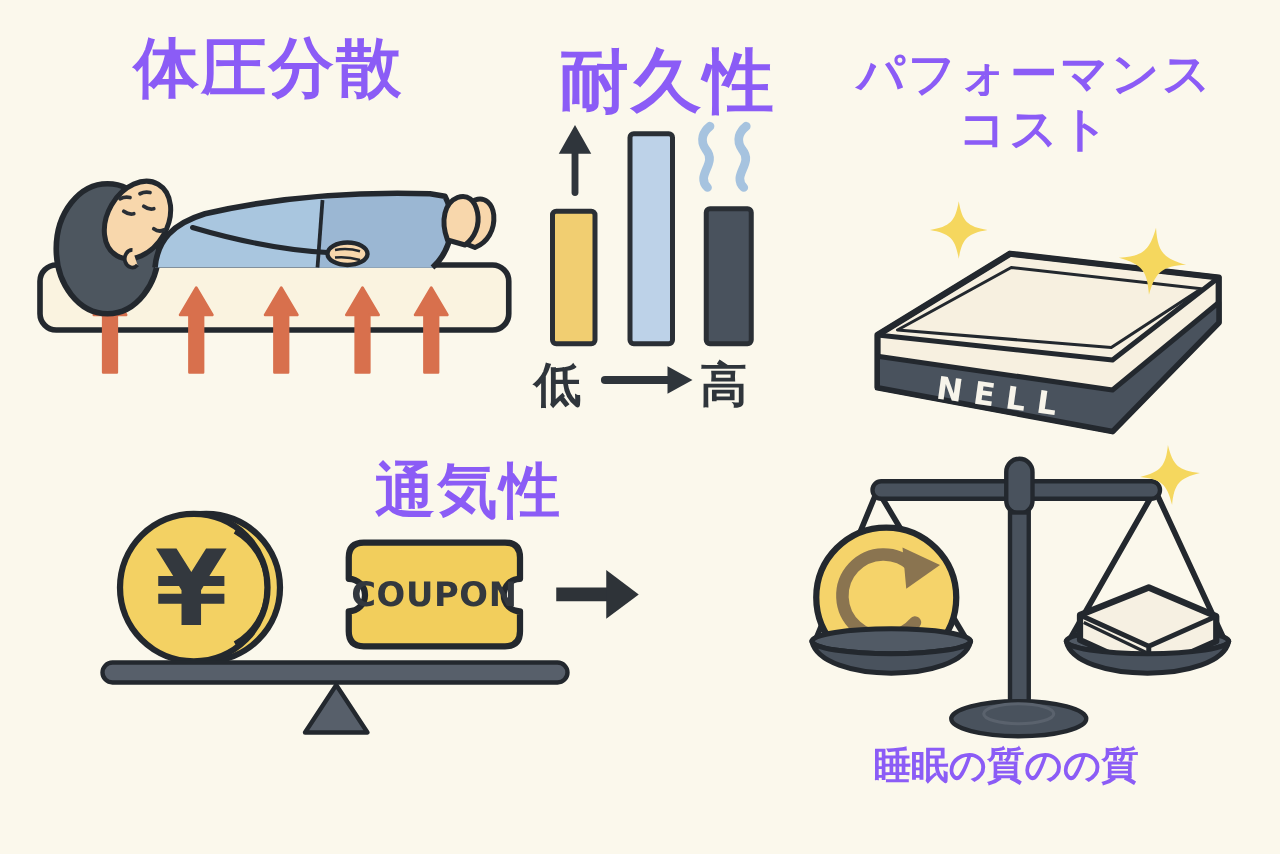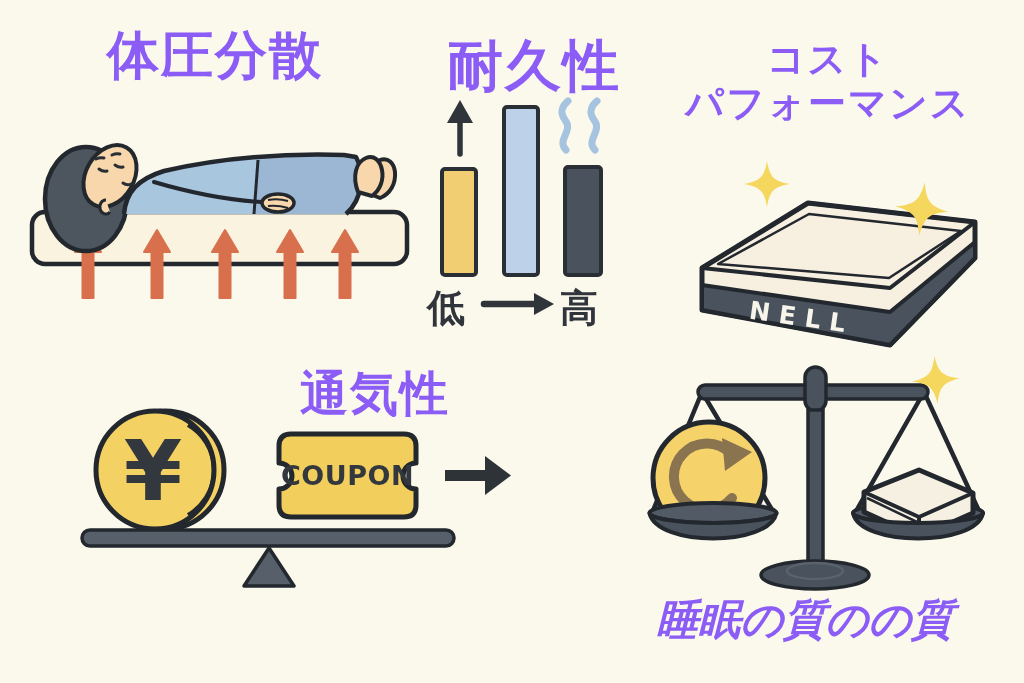--- a/index.html
+++ b/index.html
@@ -94,22 +94,22 @@
 </svg>
 
 <div class="scale-label" style="left:427px;top:283px;">低</div>
 <svg class="abs" style="left:481px;top:290px;" width="76" height="28" viewBox="0 0 76 28">
   <line x1="3" y1="14" x2="55" y2="14" stroke="#2F353B" stroke-width="6.5" stroke-linecap="round"></line>
   <polygon points="53,3 73,14 53,25" fill="#2F353B"></polygon>
 </svg>
 <div class="scale-label" style="left:560px;top:283px;">高</div>
 
 <div class="abs ttl" style="left:655px;top:38px;width:346px;font-size:38px;">
+  <div>パフォーマンス</div>
   <div>コスト</div>
-  <div>パフォーマンス</div>
 </div>
 
 <svg class="abs" style="left:678px;top:150px;" width="320" height="215" viewBox="0 0 320 215">
 
   <path d="M130,53 L297,72 L297,108 L212,195 L24,160 L24,118 Z" fill="#F7F0E0" stroke="#23282E" stroke-width="5" stroke-linejoin="round"></path>
 
   <path d="M24,135 L212,162 L297,92 L297,108 L212,195 L24,160 Z" fill="#49525D" stroke="#23282E" stroke-width="4" stroke-linejoin="round"></path>
 
   <path d="M130,53 L297,72 L212,138 L24,118 Z" fill="none" stroke="#23282E" stroke-width="4" stroke-linejoin="round"></path>
 
@@ -178,13 +178,13 @@
   <g>
     <path d="M236,140 L291,118 L345,141 L345,161 L291,185 L236,160 Z" fill="#F6F0E2" stroke="#23282E" stroke-width="5" stroke-linejoin="round"></path>
     <path d="M236,140 L291,165 L345,141 M291,165 L291,185" fill="none" stroke="#23282E" stroke-width="4" stroke-linejoin="round"></path>
     <path d="M239,146 L289,170" fill="none" stroke="#23282E" stroke-width="2.5"></path>
   </g>
   <path d="M225,161 C 232,195 348,195 355,161 A 65,10 0 0 1 225,161 Z" fill="#49525D" stroke="#23282E" stroke-width="4" stroke-linejoin="round"></path>
 
   <path transform="translate(308,28) scale(24) rotate(-4)" d="M0,-1 C0.12,-0.3 0.3,-0.12 1,0 C0.3,0.12 0.12,0.3 0,1 C-0.12,0.3 -0.3,0.12 -1,0 C-0.3,-0.12 -0.12,-0.3 0,-1 Z" fill="#F5D75E"></path>
 </svg>
 
-<div class="abs ttl" style="left:650px;top:596px;width:310px;font-size:42px;letter-spacing:0;font-style:italic;">睡眠の質のの質</div>
+<div class="abs ttl" style="left:650px;top:596px;width:310px;font-size:30px;letter-spacing:0;">睡眠の質のの質</div>
 
 </body></html>

